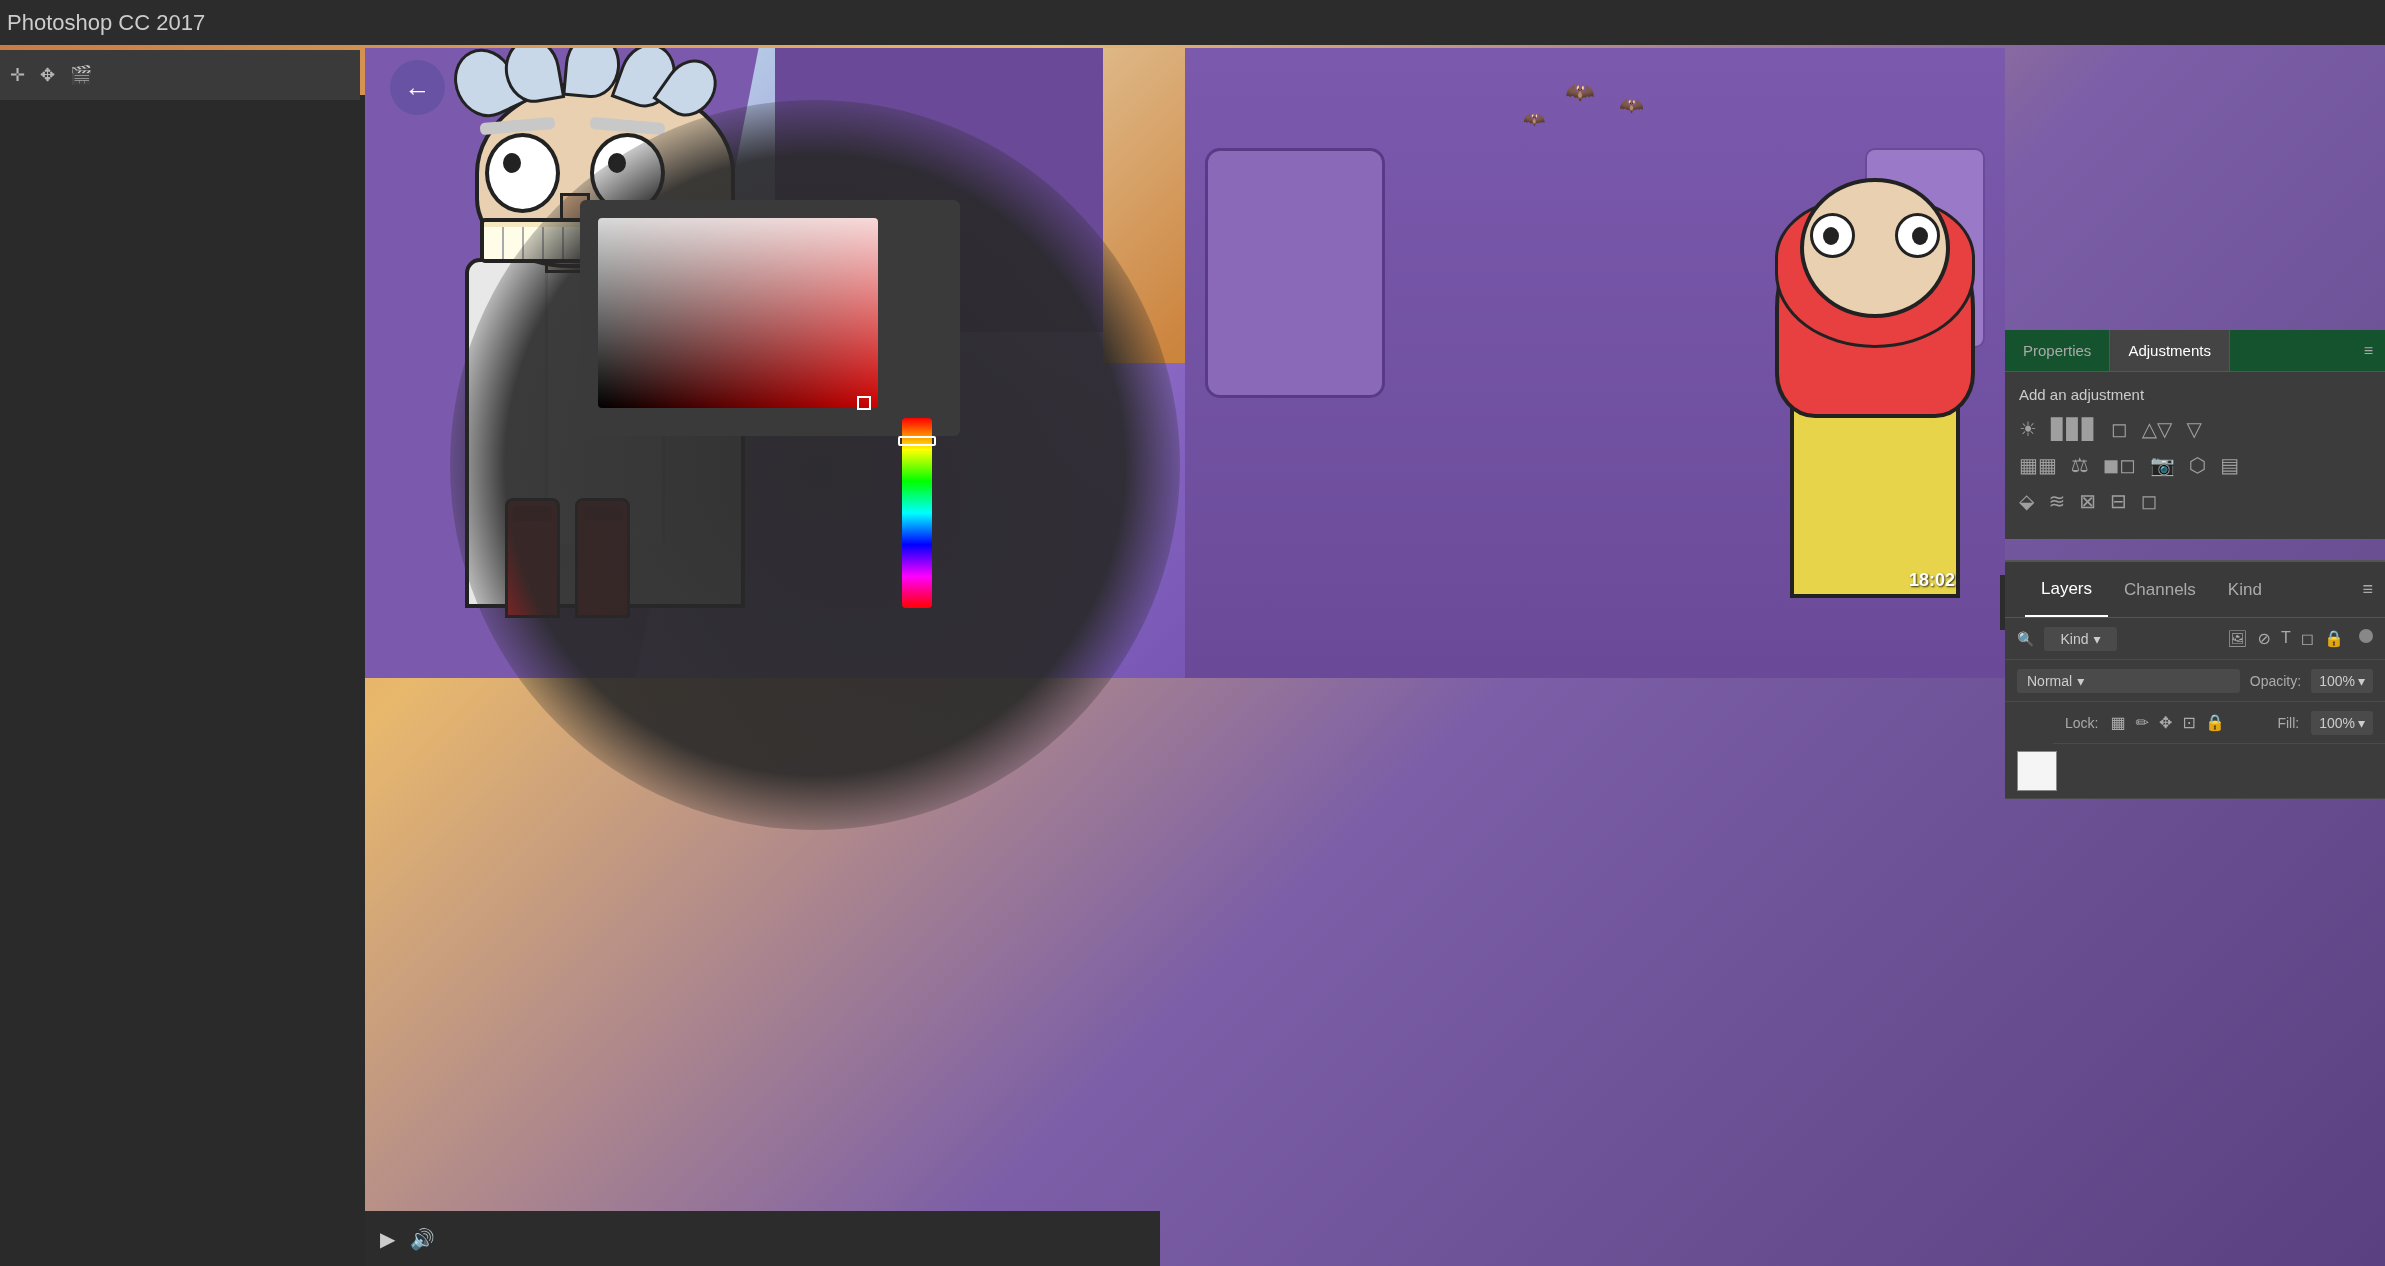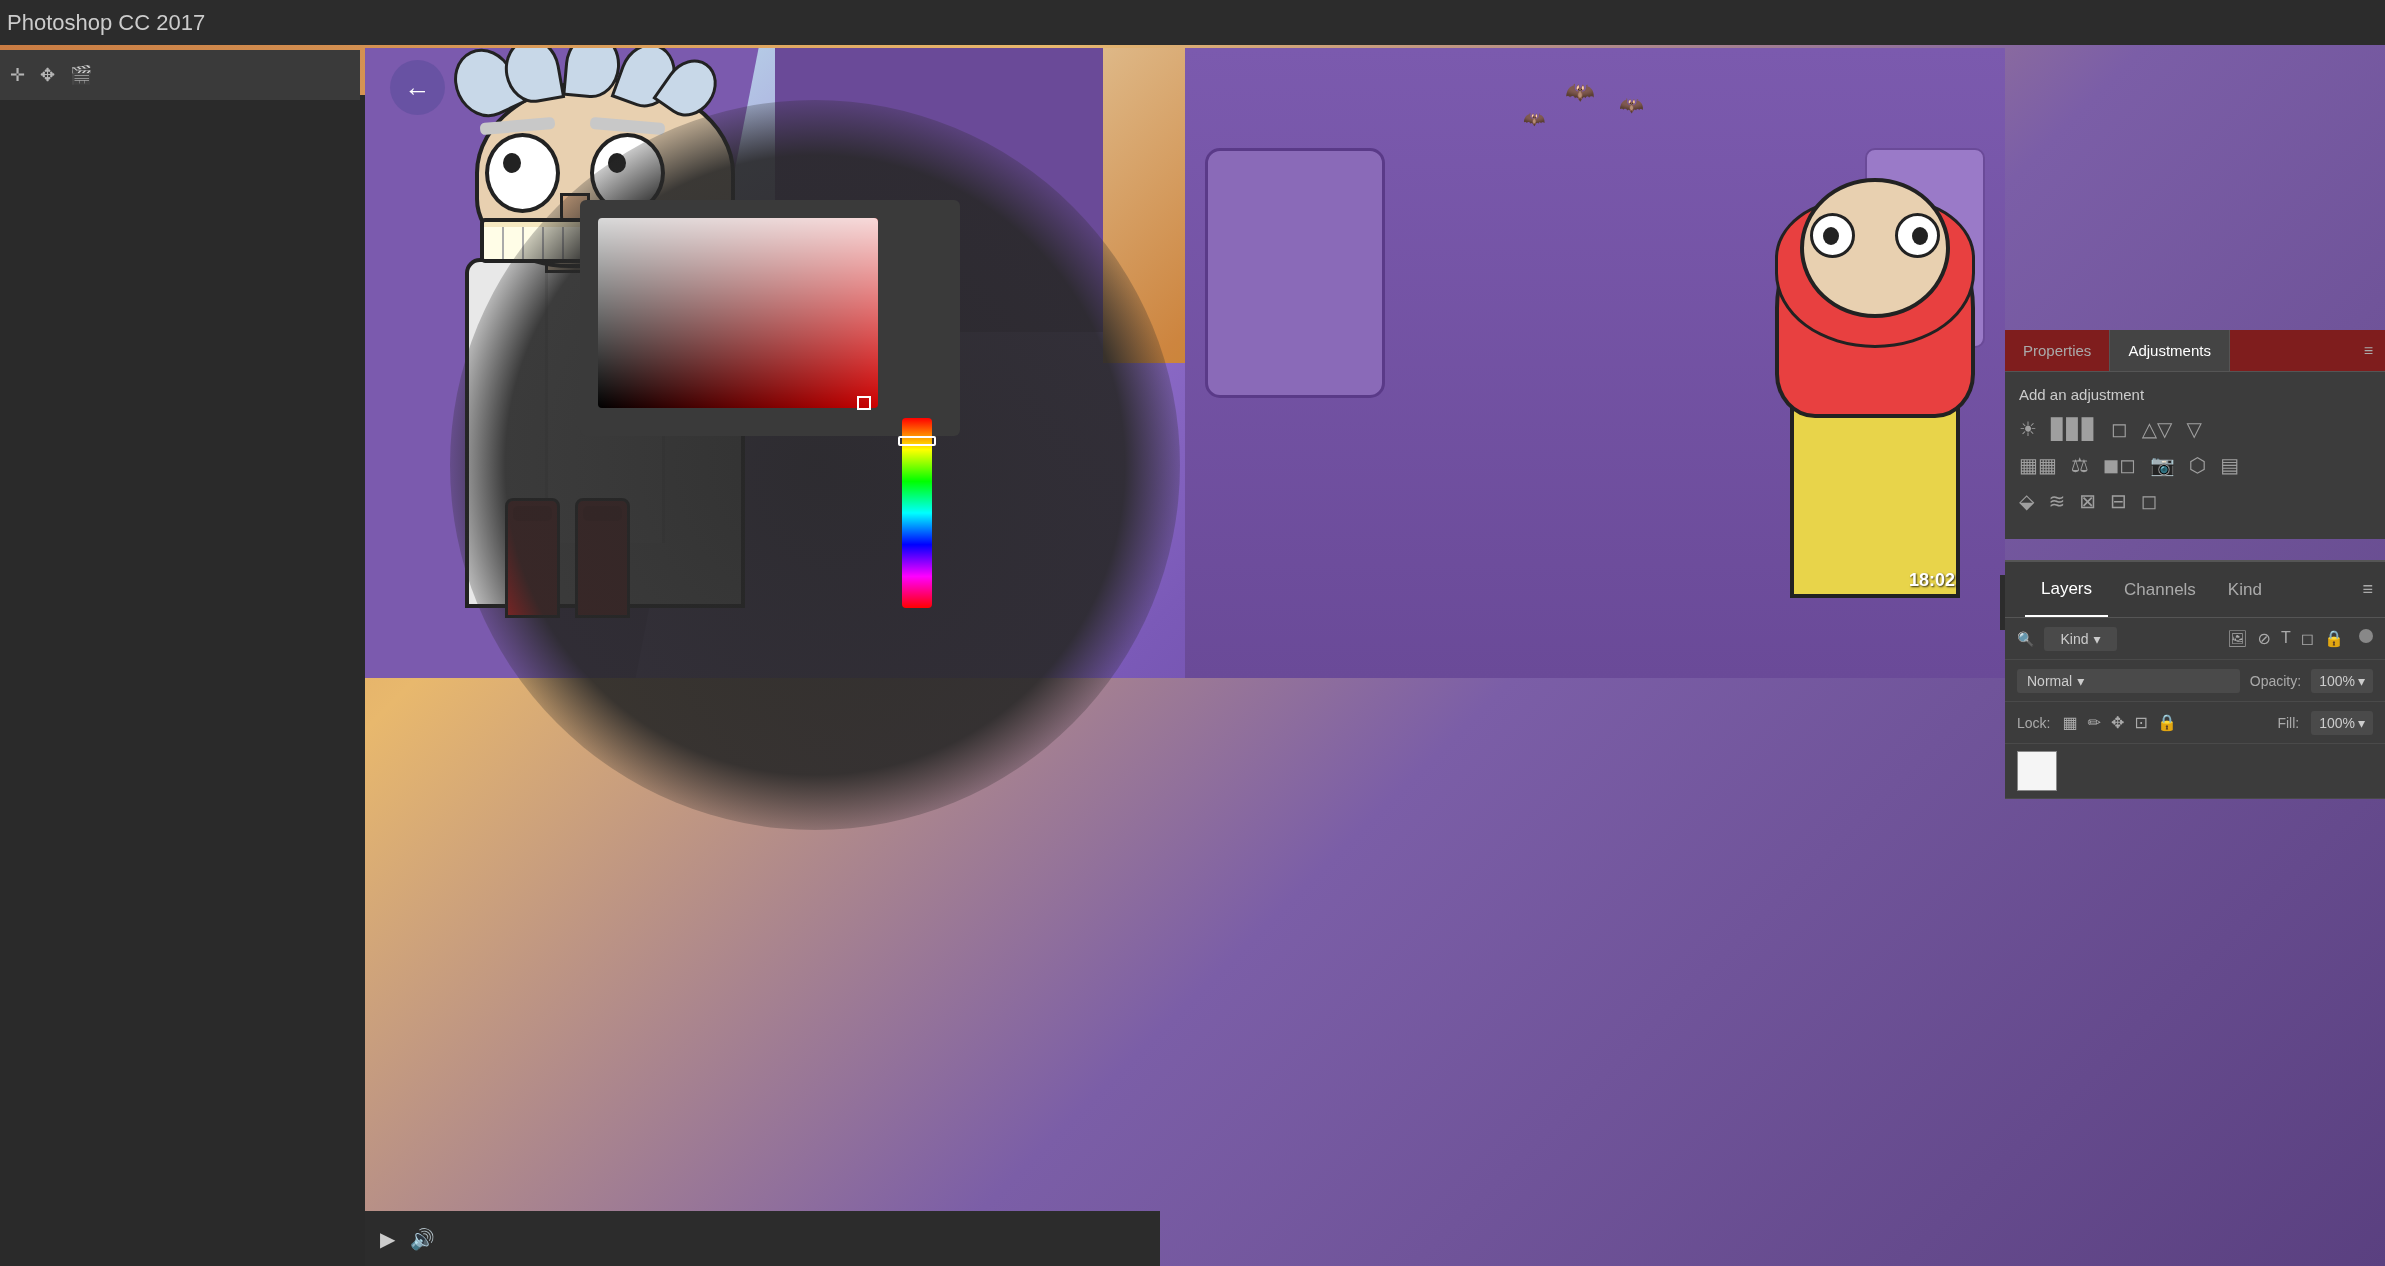--- a/index.html
+++ b/index.html
@@ -81,21 +81,21 @@
     .ctrl-btn {
       color: #cccccc;
       font-size: 20px;
       cursor: pointer;
     }
 
     .panel-tabs {
       display: flex;
       align-items: center;
       height: 42px;
-      background: #7f1d1d;
+      background: #14532d;
       border-bottom: 1px solid #555;
       position: relative;
     }
 
     .panel-tab {
       padding: 0 18px;
       height: 100%;
       display: flex;
       align-items: center;
       color: #aaa;
@@ -260,20 +260,21 @@
     }
 
     .layers-lock-row {
       display: flex;
       align-items: center;
       height: 42px;
       padding: 0 12px;
       background: #3c3c3c;
       border-bottom: 1px solid #4a4a4a;
       gap: 12px;
+      margin-left: 48px;
     }
 
     .lock-label {
       color: #aaa;
       font-size: 14px;
     }
 
     .lock-icons {
       display: flex;
       gap: 10px;

